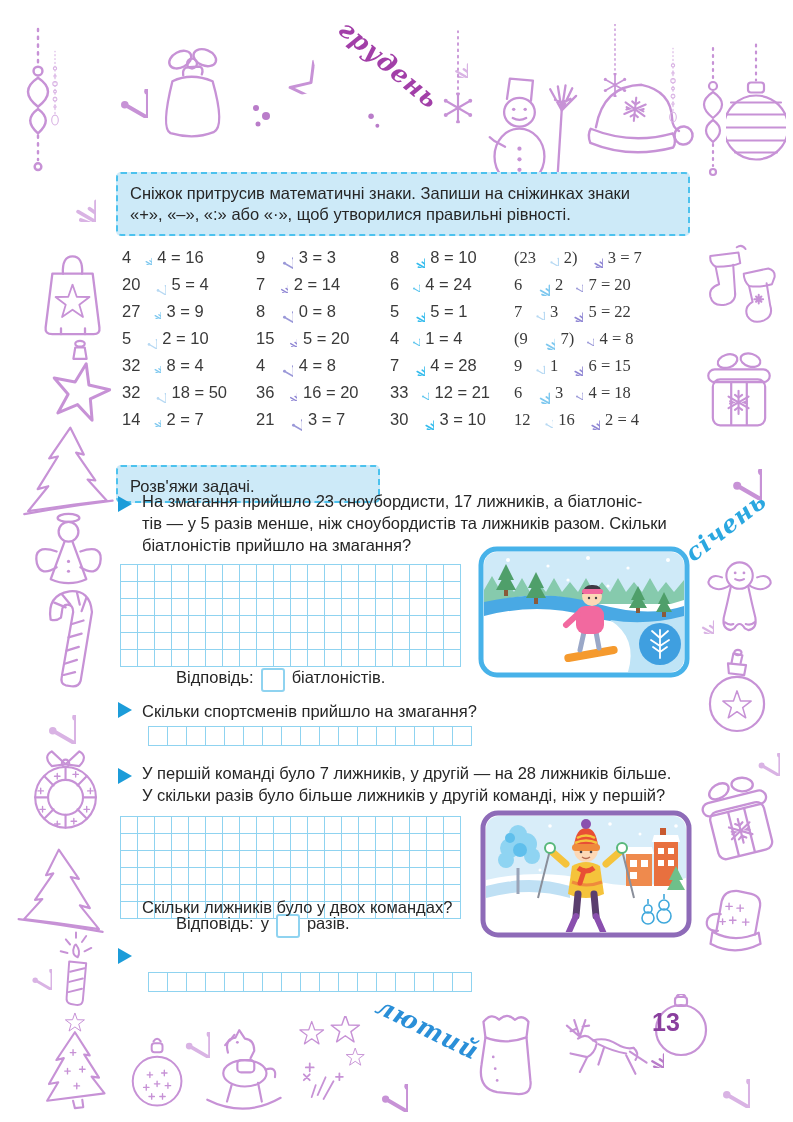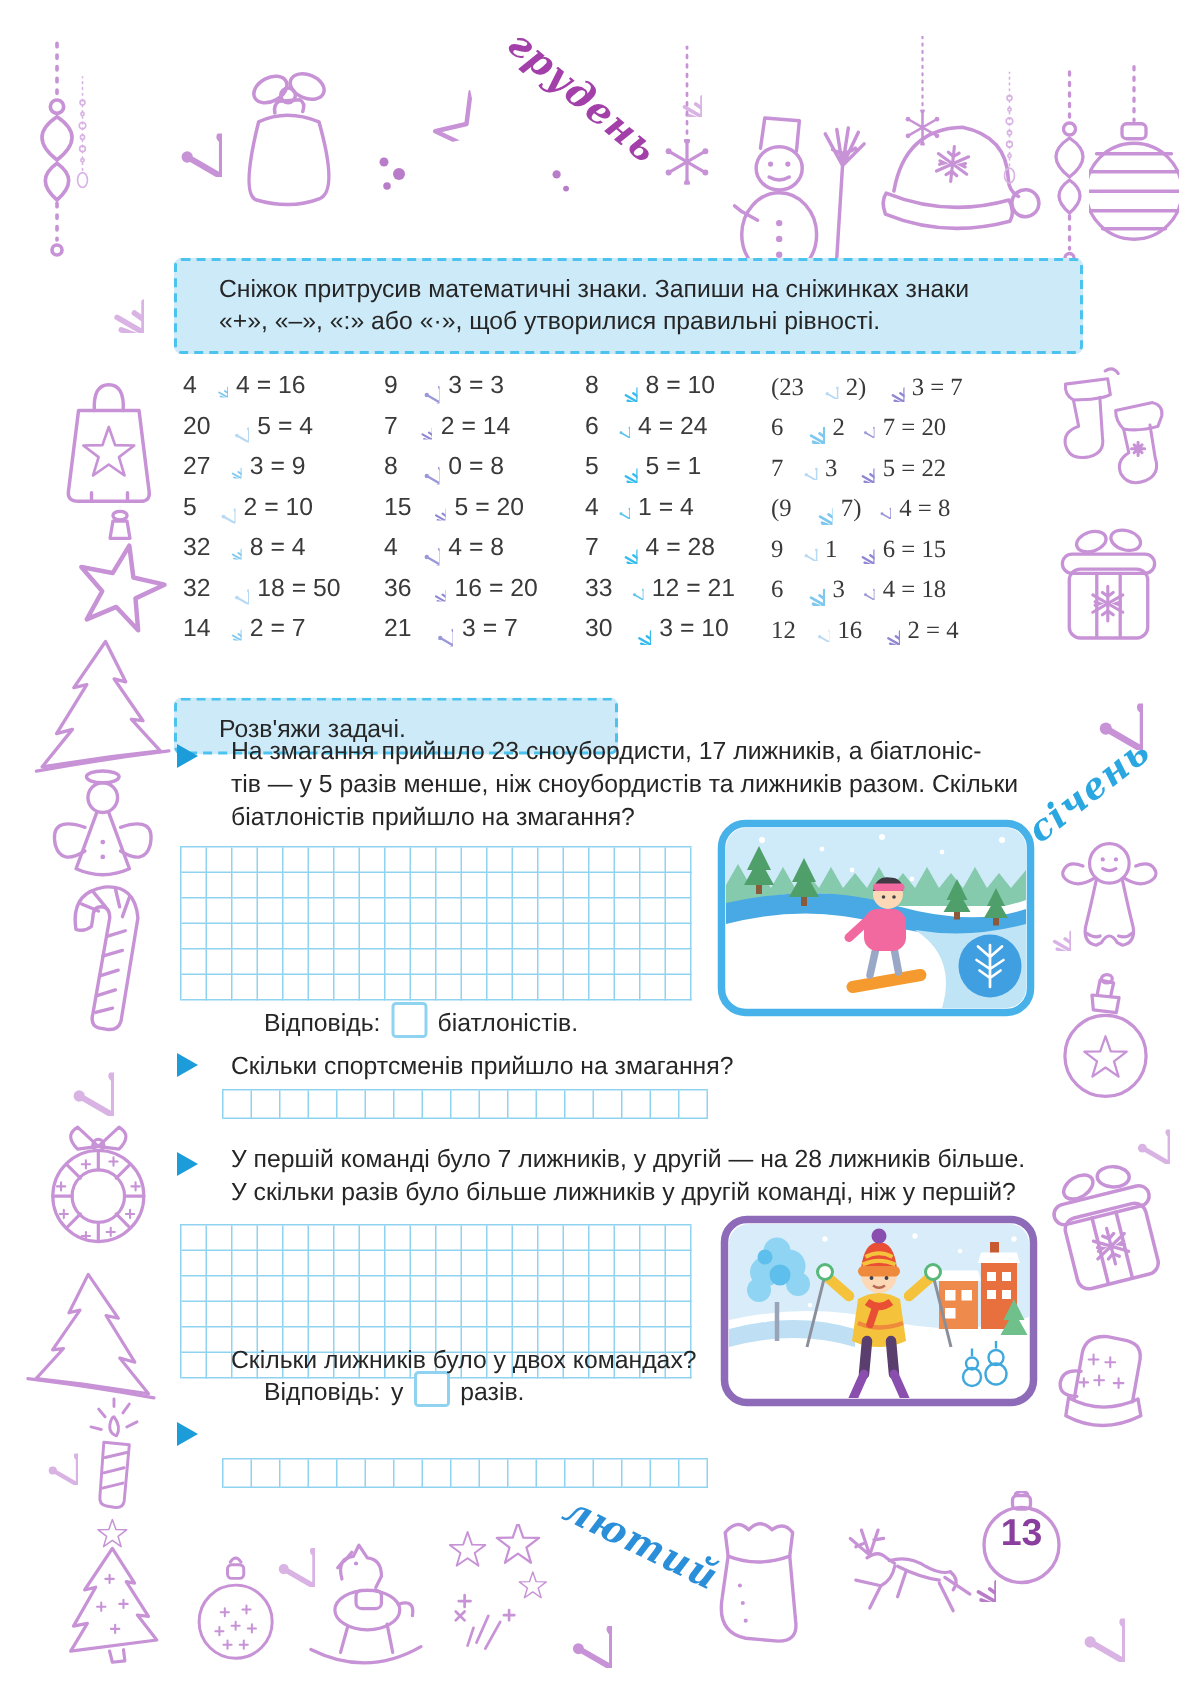--- a/index.html
+++ b/index.html
@@ -5,34 +5,34 @@
   html,body{margin:0;padding:0;background:#fff;}
   #page{position:relative;width:793px;height:1122px;background:#ffffff;overflow:hidden;
         font-family:"Liberation Sans",sans-serif;color:#2e2e2e;}
   .abs{position:absolute;}
   svg.dec{position:absolute;color:#c792d6;}
   svg.dec.lt{color:#d9b3e4;}
   svg.dec.dk{color:#b97cc9;}
   .month{position:absolute;font-family:"DejaVu Serif",serif;font-style:italic;font-weight:bold;
          letter-spacing:1px;white-space:nowrap;}
   .bluebox{position:absolute;background:#cdeaf8;border:2px dashed #4cc2ee;border-radius:5px;
-           padding:9px 28px;font-size:16.5px;line-height:21px;color:#262626;}
+           padding:9px 12px;font-size:16.5px;line-height:21px;color:#262626;}
   .eq-col{position:absolute;top:0;}
   .eq-row{height:27px;display:flex;align-items:center;font-size:16.5px;color:#3a3a3a;white-space:pre;}
   .eqsf{flex:0 0 auto;margin:0 1px;}
   .bullet{position:absolute;width:0;height:0;border-left:14px solid #1c9cd9;
           border-top:8px solid transparent;border-bottom:8px solid transparent;}
-  .ptext{position:absolute;font-size:16.5px;line-height:22px;color:#262626;width:552px;margin-left:12px;}
+  .ptext{position:absolute;font-size:16.5px;line-height:22px;color:#262626;width:552px;}
   .grid{position:absolute;display:grid;background:#fff;border-left:1px solid #8fd3f0;border-top:1px solid #8fd3f0;}
   .cell{border-right:1px solid #8fd3f0;border-bottom:1px solid #8fd3f0;}
-  .ansline{position:absolute;font-size:16.5px;color:#262626;display:flex;align-items:flex-end;gap:7px;}
+  .ansline{position:absolute;font-size:16.5px;color:#262626;display:flex;align-items:flex-start;gap:7px;}
   .ansbox{display:inline-block;width:20px;height:20px;border:2px solid #8fd3f0;border-radius:3px;background:#fff;}
   .scene{position:absolute;}
   #pagenum{position:absolute;left:652px;top:994px;width:58px;height:64px;}
-  #pagenum .num{position:absolute;left:0;top:14px;width:58px;text-align:center;
+  #pagenum .num{position:absolute;left:0;top:14px;width:58px;text-align:left;
      font-size:25px;font-weight:bold;color:#8a3f9e;}
 </style>
 </head>
 <body>
 
 <svg width="0" height="0" style="position:absolute">
  <defs>
   <symbol id="sf" viewBox="-10 -10 20 20">
     <g fill="none" stroke="currentColor" stroke-width="1.6" stroke-linecap="round">
       <path d="M0,-9 V9 M-7.8,-4.5 L7.8,4.5 M-7.8,4.5 L7.8,-4.5"></path>

